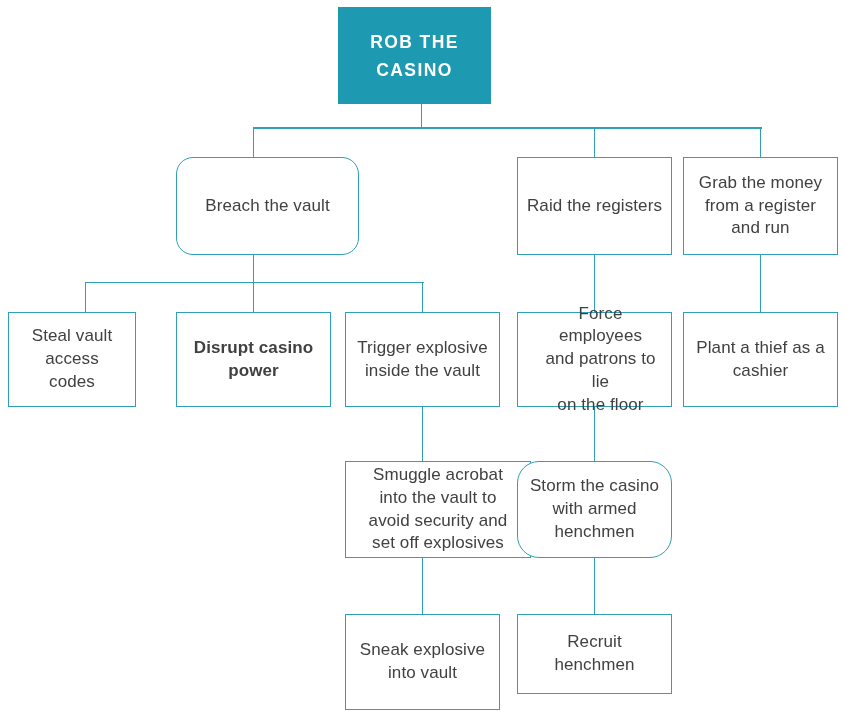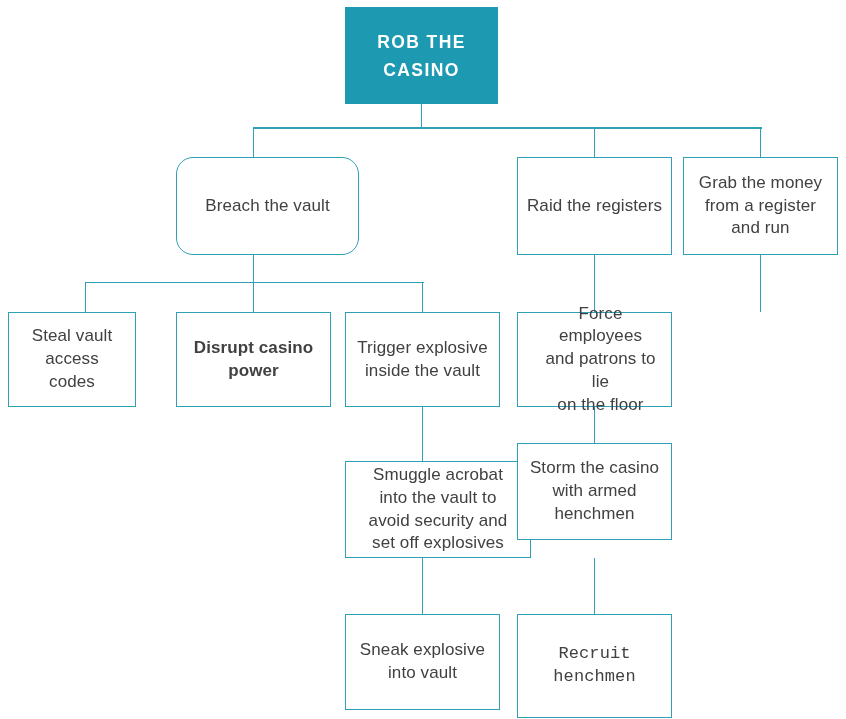--- a/index.html
+++ b/index.html
@@ -42,33 +42,33 @@
     text-transform: uppercase;
   }
   .line {
     position: absolute;
     background: var(--line, #2FA0B6);
   }
   .vline { width: 1.5px; }
   .hline { height: 1.5px; }
 
   
-  #n-root     { left: 345px; top: 7px;   width: 153px; height: 97px; }
+  #n-root     { left: 338px; top: 7px;   width: 153px; height: 97px; }
   #n-breach   { left: 176px; top: 157px; width: 183px; height: 98px; border-radius: 17px; }
   #n-raid     { left: 517px; top: 157px; width: 155px; height: 98px; }
   #n-grab     { left: 683px; top: 157px; width: 155px; height: 98px; }
   #n-steal    { left: 8px;   top: 312px; width: 128px; height: 95px; }
   #n-disrupt  { left: 176px; top: 312px; width: 155px; height: 95px; font-weight: bold; }
   #n-trigger  { left: 345px; top: 312px; width: 155px; height: 95px; }
   #n-force    { left: 517px; top: 312px; width: 155px; height: 95px; padding-left: 20px; }
   #n-plant    { left: 683px; top: 312px; width: 155px; height: 95px; }
   #n-smuggle  { left: 345px; top: 461px; width: 186px; height: 97px; }
-  #n-storm    { left: 517px; top: 443px; width: 155px; height: 97px; }
+  #n-storm    { left: 517px; top: 461px; width: 155px; height: 97px; border-radius: 22px; }
   #n-sneak    { left: 345px; top: 614px; width: 155px; height: 96px; }
-  #n-recruit  { left: 517px; top: 614px; width: 155px; height: 104px; font-family: Liberation Mono, monospace; }
+  #n-recruit  { left: 517px; top: 614px; width: 155px; height: 80px; }
 
   
   #c-root-drop      { left: 420.75px; top: 104px;   height: 24px; }
   #c-bus1           { left: 252.75px; top: 127px;   width: 509px; }
   #c-bus1-breach    { left: 252.75px; top: 127px;   height: 30px; }
   #c-bus1-raid      { left: 593.75px; top: 127px;   height: 30px; }
   #c-bus1-grab      { left: 759.75px; top: 127px;   height: 30px; }
   #c-breach-drop    { left: 252.75px; top: 255px;   height: 28px; }
   #c-bus2           { left: 84.75px;  top: 281.5px; width: 339px; }
   #c-bus2-steal     { left: 84.75px;  top: 281.5px; height: 31px; }
@@ -112,20 +112,22 @@
 and run</div>
   <div class="node" id="n-steal">Steal vault access
 codes</div>
   <div class="node" id="n-disrupt">Disrupt casino
 power</div>
   <div class="node" id="n-trigger">Trigger explosive
 inside the vault</div>
   <div class="node" id="n-force">Force employees
 and patrons to lie
 on the floor</div>
+  <div class="node" id="n-plant">Plant a thief as a
+cashier</div>
   <div class="node" id="n-smuggle">Smuggle acrobat
 into the vault to
 avoid security and
 set off explosives</div>
   <div class="node" id="n-storm">Storm the casino
 with armed
 henchmen</div>
   <div class="node" id="n-sneak">Sneak explosive
 into vault</div>
   <div class="node" id="n-recruit">Recruit

